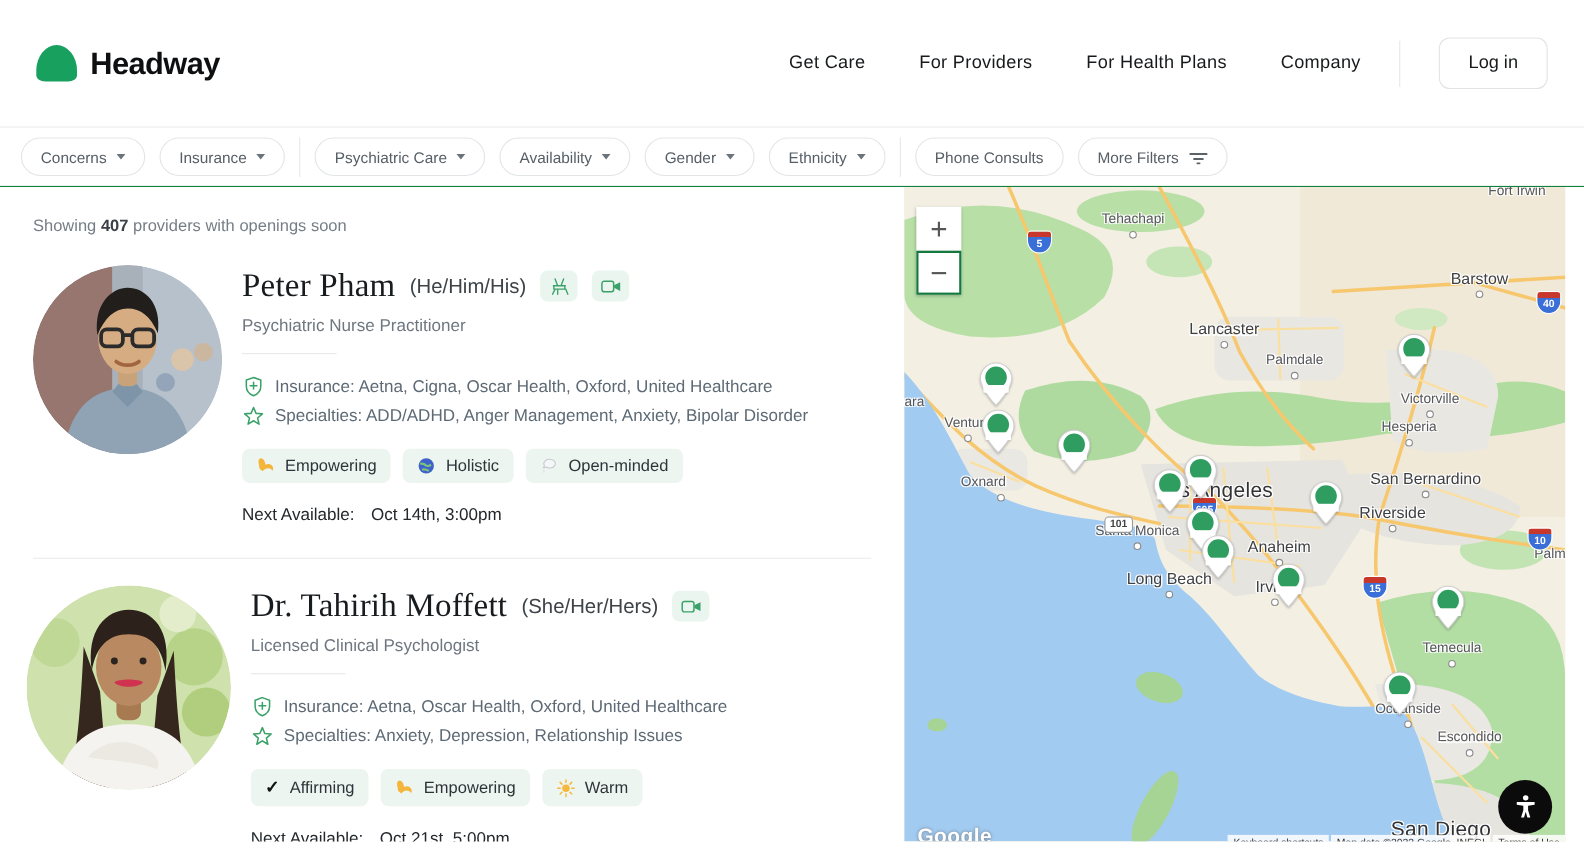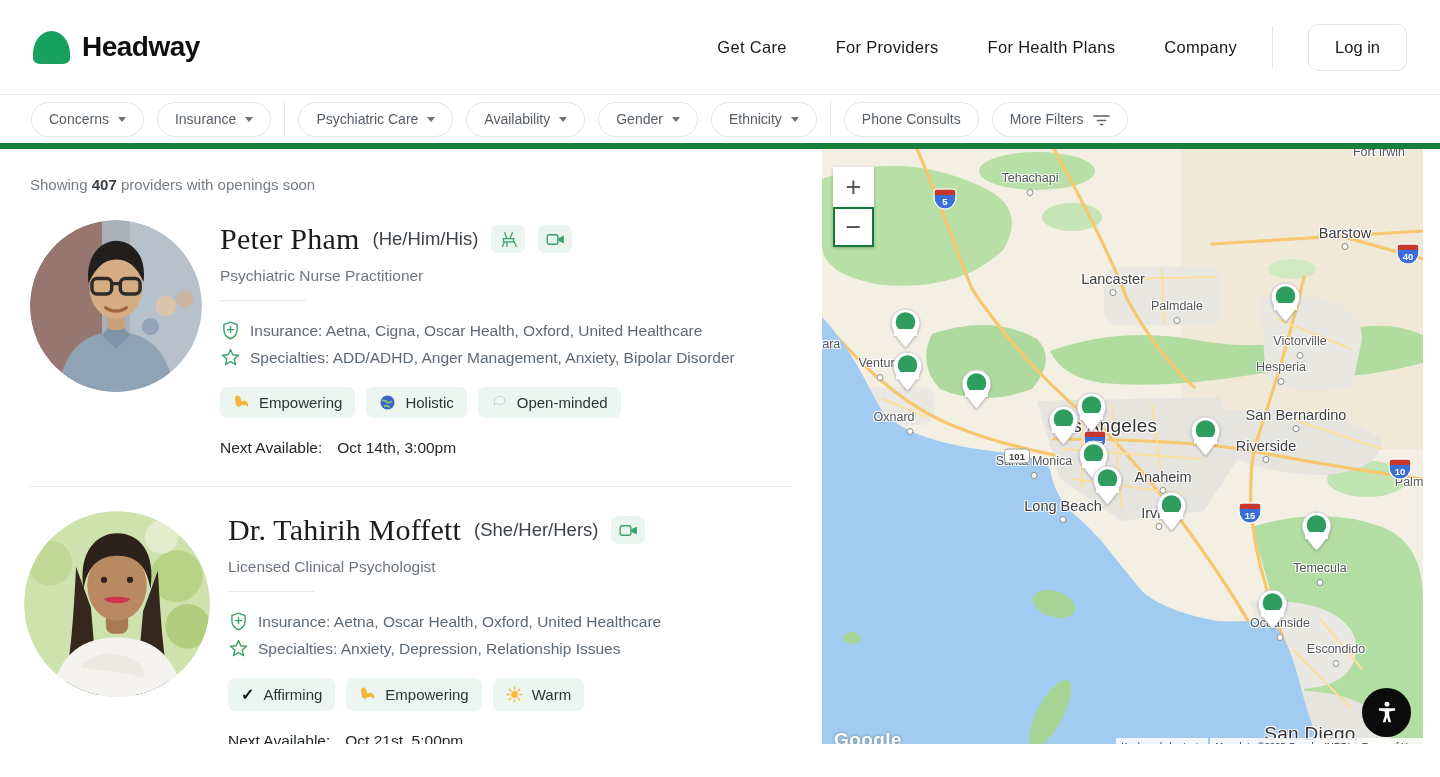--- a/index.html
+++ b/index.html
@@ -1,35 +1,35 @@
 <!DOCTYPE html>
 <html><head>
 <meta charset="utf-8">
 <style>
   * { box-sizing: border-box; margin: 0; padding: 0; }
   html,body { width:1440px; height:777px; background:#fff; overflow:hidden;
     font-family:"Liberation Sans", sans-serif; color:#22262a; }
 
   
-  .hd { height:95px; display:flex; align-items:center; padding:0 33px;
+  .hd { height:116px; display:flex; align-items:center; padding:0 33px;
         border-bottom:1px solid #ececec; }
   .brand { display:flex; align-items:center; gap:12px; }
   .brand-mark { width:37px; height:33px; background:#17a05e;
         border-radius:50% 50% 22% 22% / 70% 70% 16% 16%; }
   .brand-name { font-size:28px; font-weight:700; letter-spacing:-0.5px; color:#0d0f11; }
   .nav { margin-left:auto; display:flex; align-items:center; gap:49px; }
   .nav-link { font-size:16.5px; color:#17191b; letter-spacing:.3px; cursor:pointer; white-space:nowrap; }
   .nav-sep { width:1px; height:42px; background:#e4e6e8; margin-left:-14px; }
   .login-btn { border:1px solid #e1e4e7; border-radius:10px; background:#fff;
         padding:13px 26px; font-size:16.5px; color:#17191b; cursor:pointer;
         font-family:inherit; margin-left:-14px; }
 
   
-  .fbar { height:54px; display:flex; align-items:center; gap:13px; padding:0 31px;
-        border-bottom:6px solid #15803d; }
+  .fbar { height:54px; display:flex; align-items:center; gap:13px; padding:0 19px;
+        border-bottom:1px solid #15803d; }
   .pill { display:flex; align-items:center; gap:9px; height:35px; padding:0 17px;
         border:1px solid #e2e5e8; border-radius:18px; background:#fff;
         font-size:14px; color:#565e66; cursor:pointer; white-space:nowrap;
         font-family:inherit; }
   .caret { width:0; height:0; border-left:4.5px solid transparent;
         border-right:4.5px solid transparent; border-top:5.5px solid #6b737b; }
   .fdiv { width:1px; height:36px; background:#e6e8ea; }
   .flt-icon { display:inline-flex; }
 
   

